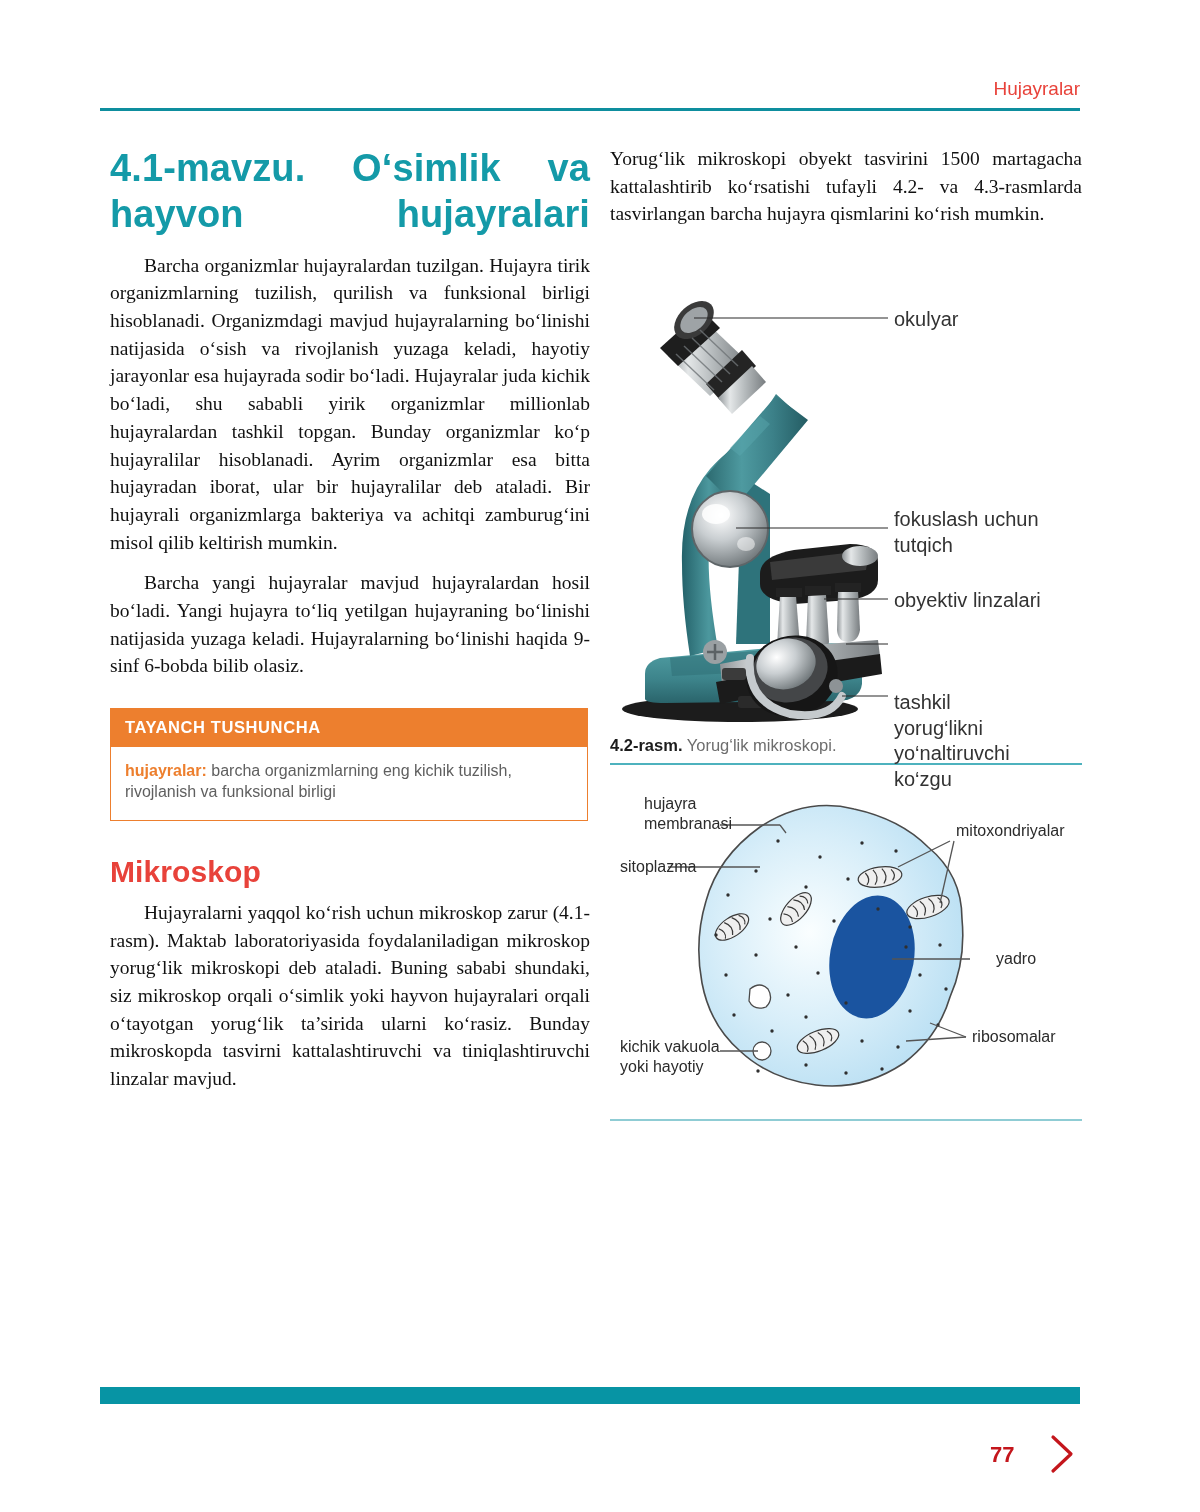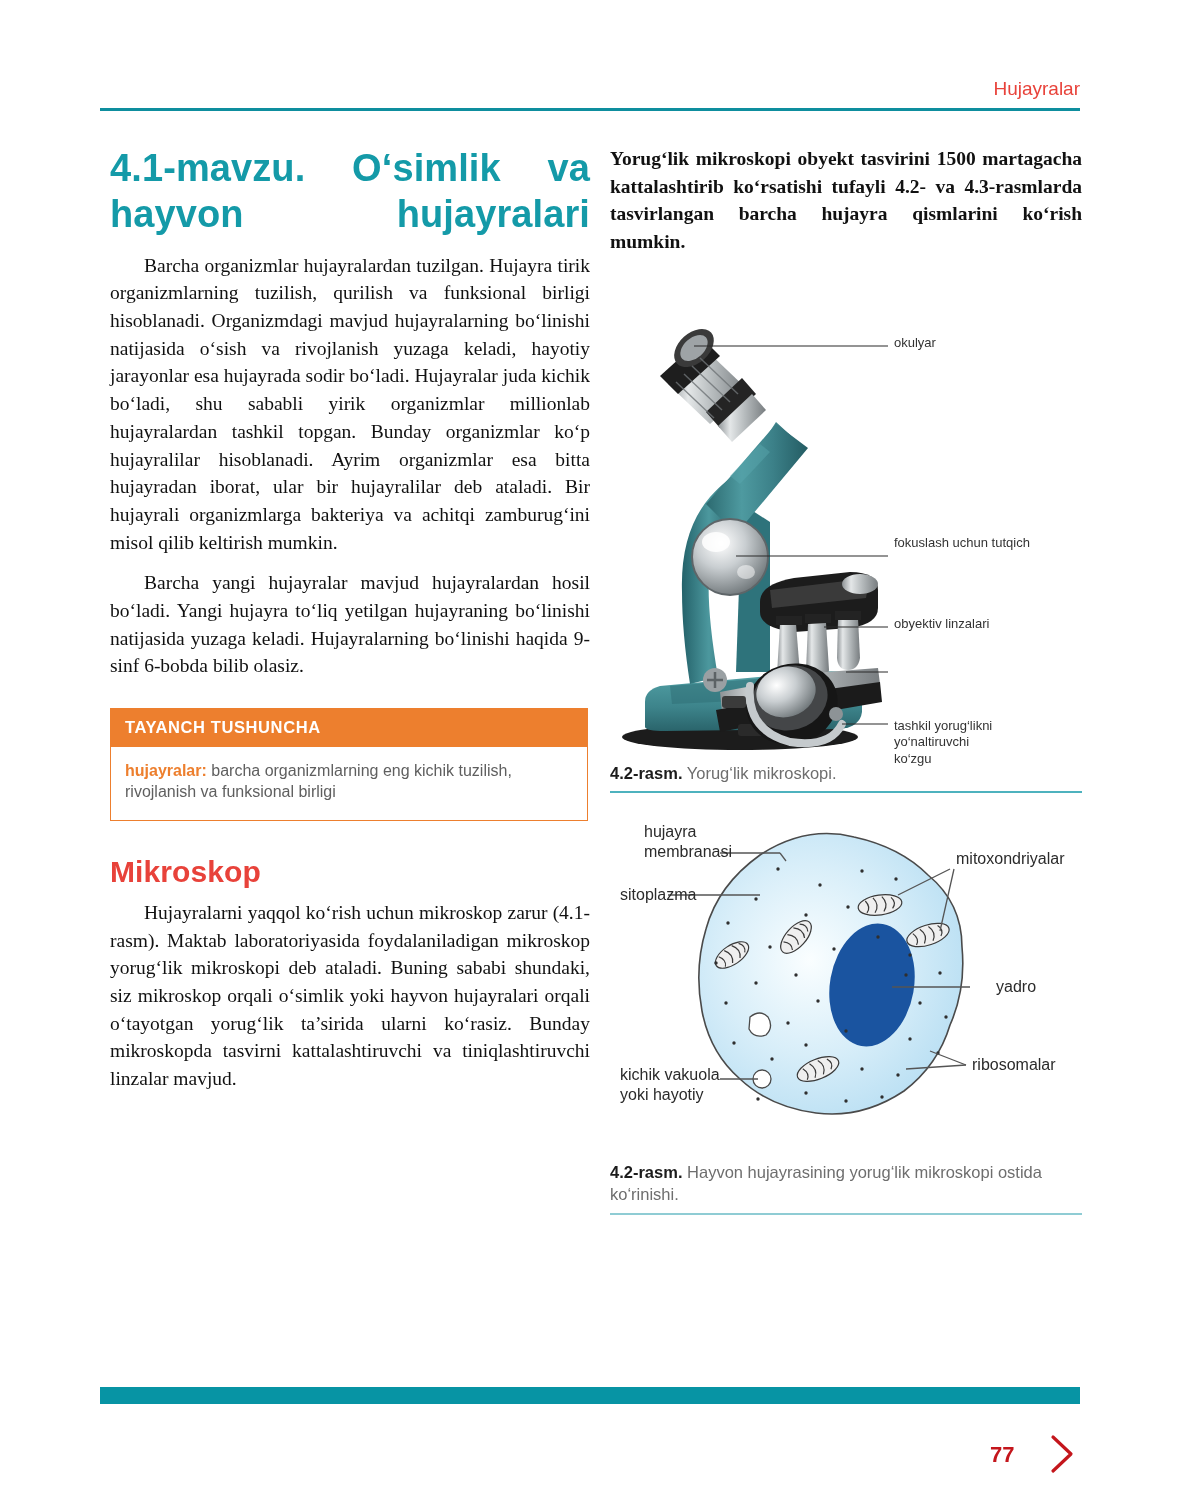--- a/index.html
+++ b/index.html
@@ -65,21 +65,21 @@
   .body-serif {
     font-family: "Liberation Serif", serif;
     font-size: 19.5px;
     line-height: 1.42;
     color: #111111;
     text-align: justify;
     margin: 0 0 13px 0;
     text-indent: 34px;
     hyphens: none;
   }
-  .body-serif.noindent { text-indent: 0; font-weight: bold; }
+  .body-serif.noindent { text-indent: 0; }
 
   
   .concept-box {
     margin-top: 28px;
     border: 1.6px solid #ED7F2E;
     width: 478px;
     box-sizing: border-box;
     background: #ffffff;
   }
   .concept-head {
@@ -129,21 +129,21 @@
 
   
   .microscope-fig {
     position: relative;
     height: 490px;
     margin-top: 16px;
   }
   .ms-labels { position: absolute; left: 0; top: 0; width: 472px; height: 480px; }
   .ms-label {
     position: absolute;
-    font-size: 13px;
+    font-size: 20px;
     color: #333333;
     line-height: 1.28;
   }
 
   
   .cell-fig {
     position: relative;
     height: 340px;
     margin-top: 14px;
   }
@@ -427,23 +427,20 @@
       </svg>
 
       <div class="cell-label" style="left:34px; top:15px; width:110px;">hujayra membranasi</div>
       <div class="cell-label" style="left:10px; top:78px;">sitoplazma</div>
       <div class="cell-label" style="left:346px; top:42px;">mitoxondriyalar</div>
       <div class="cell-label" style="left:386px; top:170px;">yadro</div>
       <div class="cell-label" style="left:362px; top:248px;">ribosomalar</div>
       <div class="cell-label" style="left:10px; top:258px; width:112px;">kichik vakuola yoki hayotiy</div>
     </div>
 
-    <div class="figcaption" style="margin-top:14px;">
-      <b>4.2-rasm.</b><span> Hayvon hujayrasining yorug‘lik mikroskopi ostida ko‘rinishi.</span>
-    </div>
     <div class="caption-rule"></div>
 
   </div>
 
   <div class="footer-bar"></div>
   <div class="page-number">77</div>
   <svg class="page-chevron" viewBox="0 0 34 44">
     <path d="M8 5 L26 22 L8 39" fill="none" stroke="#C4161C" stroke-width="3.2" stroke-linecap="round" stroke-linejoin="round"></path>
   </svg>
 

